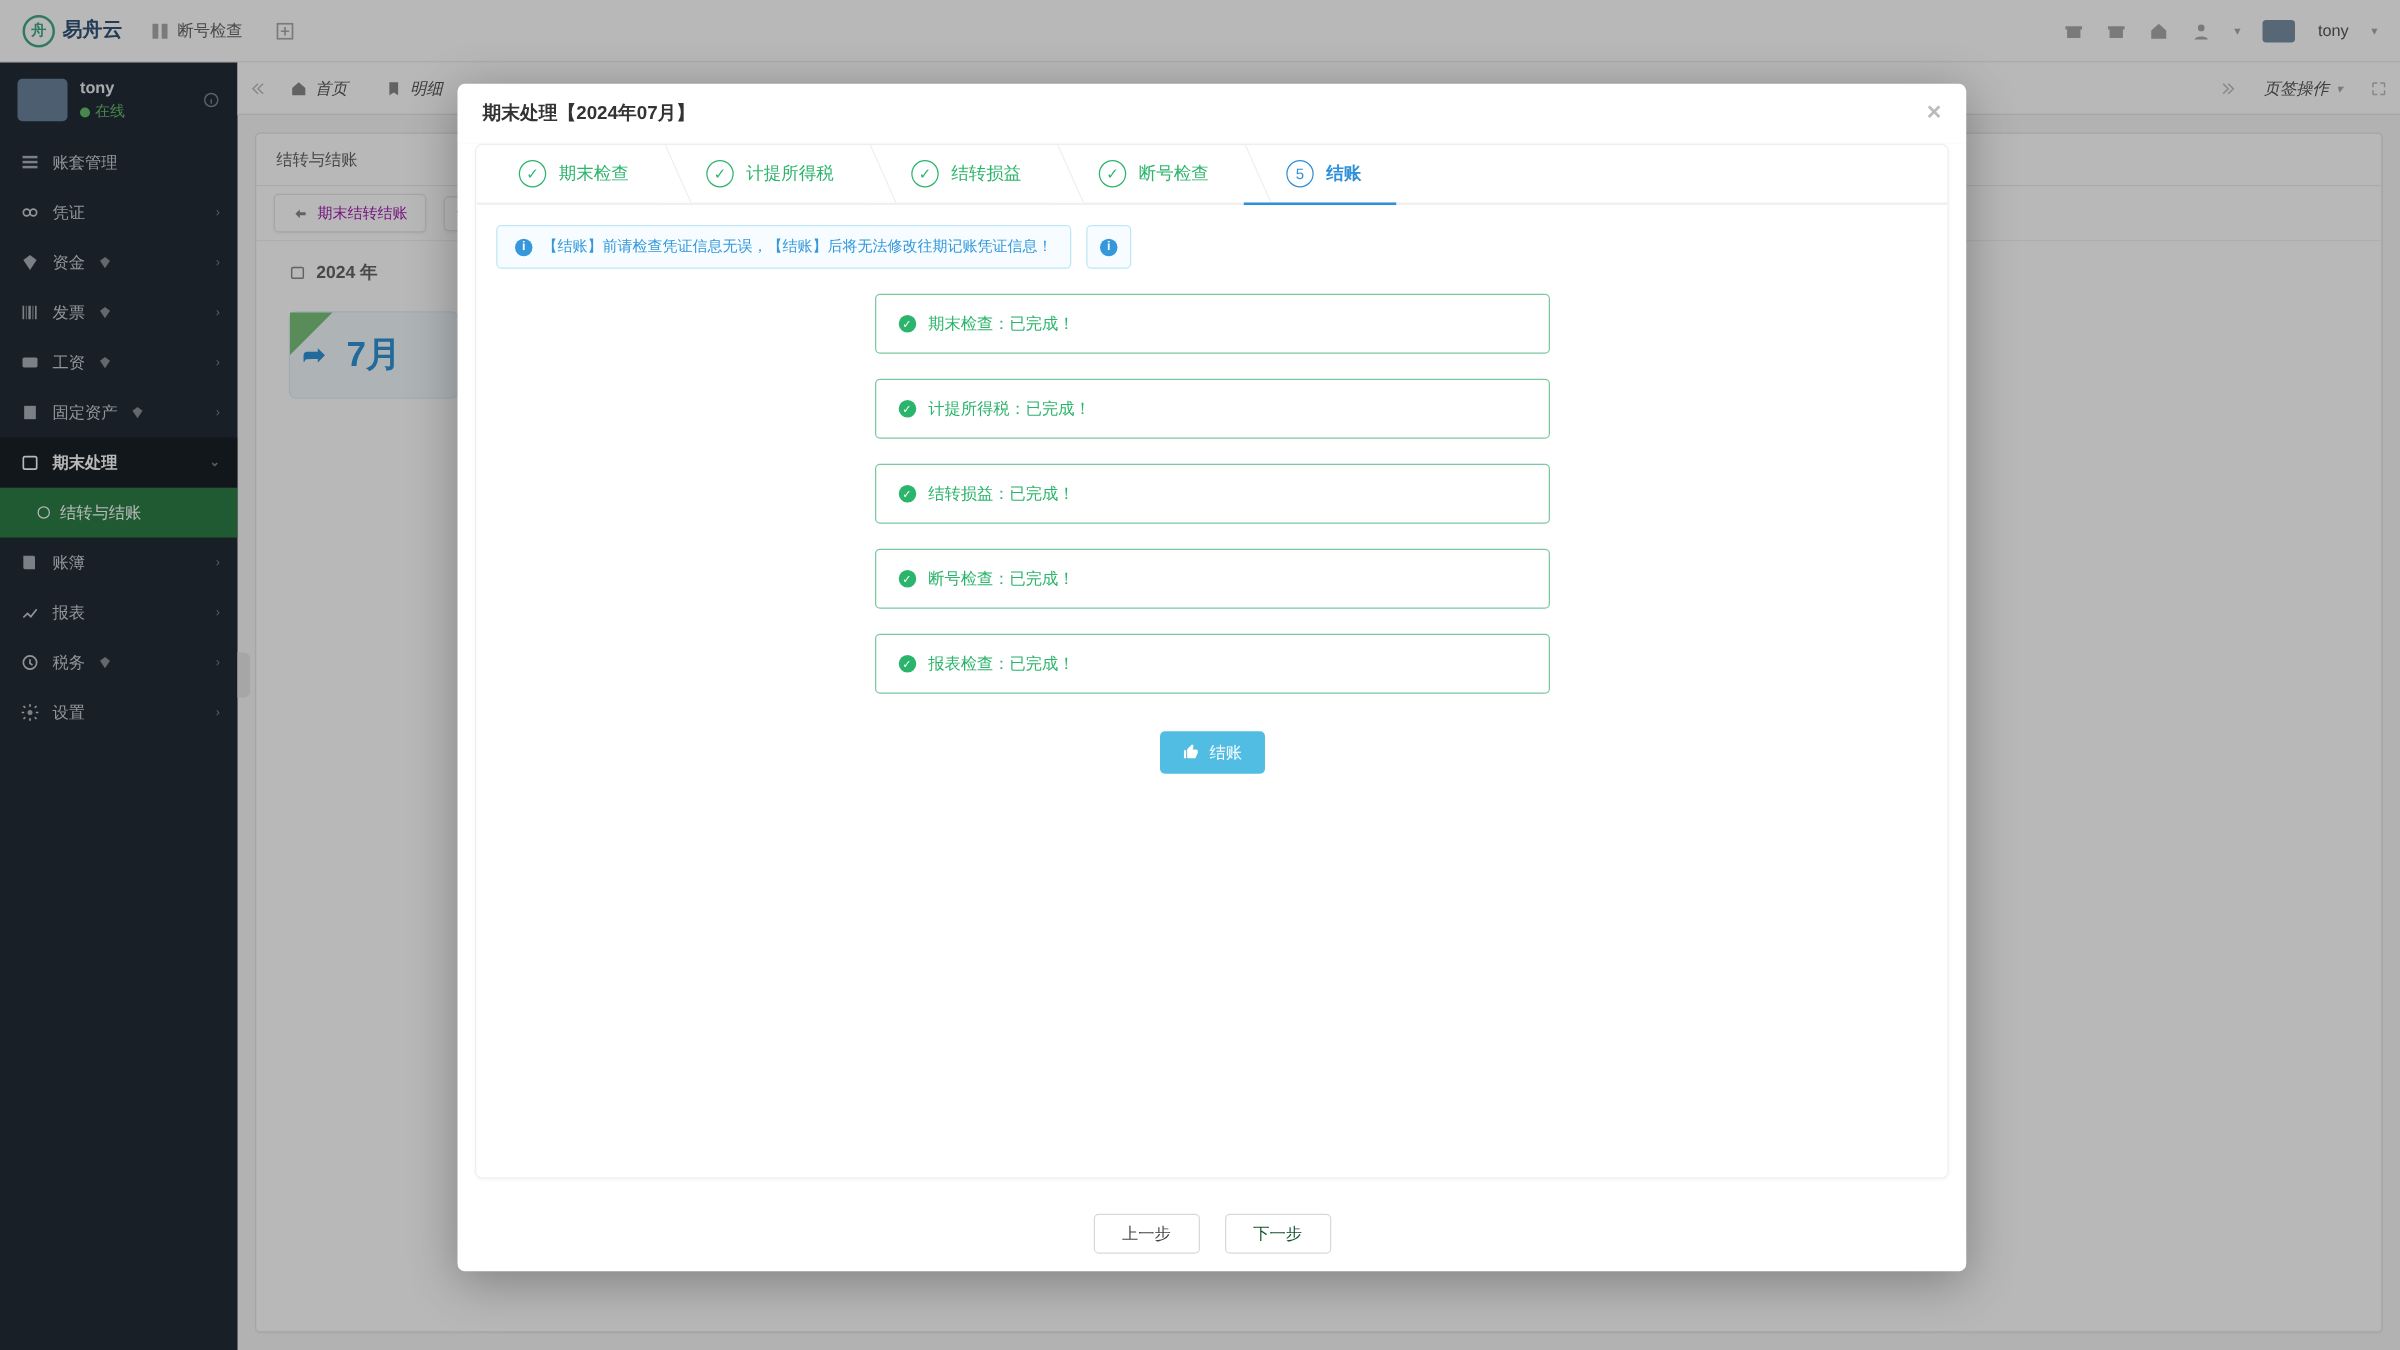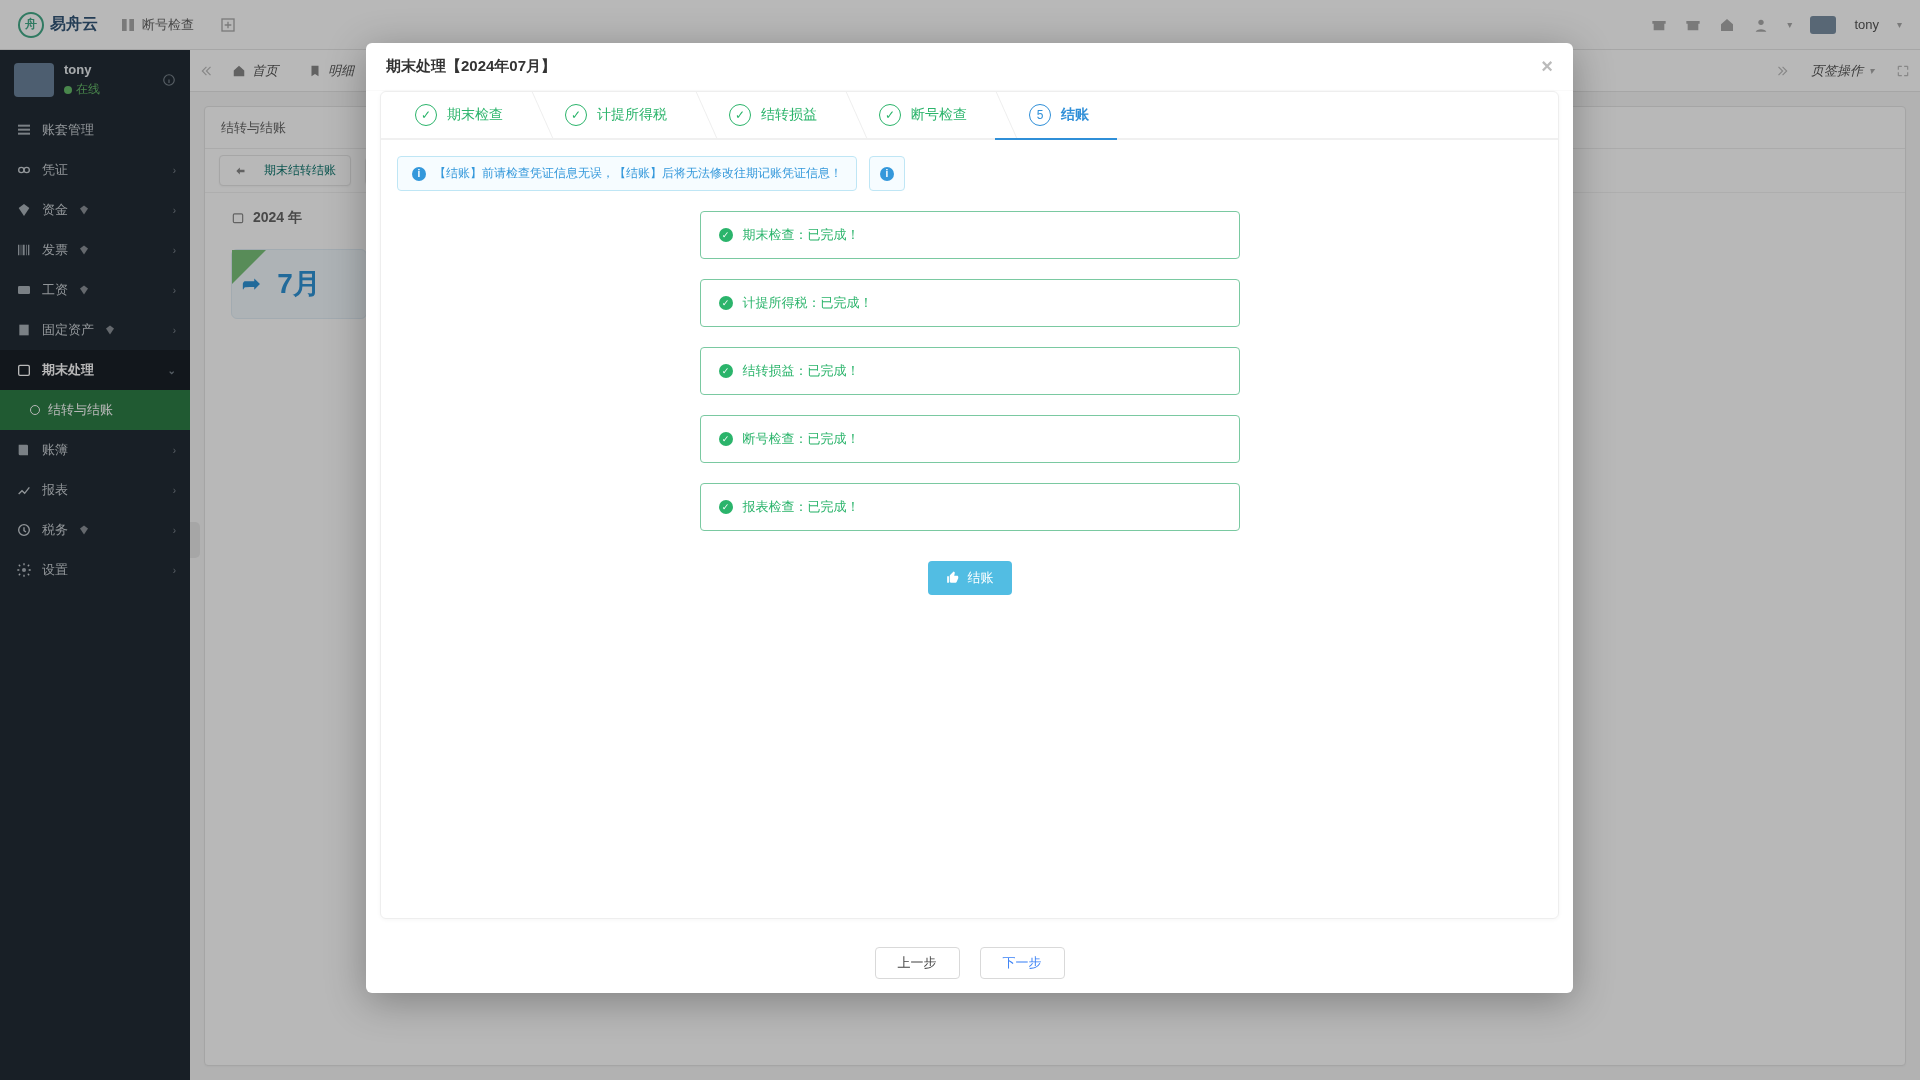--- a/index.html
+++ b/index.html
@@ -31,30 +31,30 @@
   
   .workspace { position:absolute; top:50px; left:190px; right:0; bottom:0; }
   .tabbar { height:42px; background:#fff; border-bottom:1px solid #e7e7e7; display:flex; align-items:center; padding:0 10px; gap:6px; }
   .tab { display:flex; align-items:center; gap:6px; padding:6px 12px; font-size:13px; color:#555; border-radius:3px; cursor:pointer;font-style:italic;}
   .tab .ic { width:14px; height:14px; fill:#888; }
   .tab-right { margin-left:auto; display:flex; align-items:center; gap:10px; }
   .content { position:absolute; top:42px; left:0; right:0; bottom:0; padding:14px; }
   .panel { background:#fff; border:1px solid #e5e5e5; border-radius:4px; height:100%; box-shadow:0 1px 2px rgba(0,0,0,0.03); }
   .panel-tabs { height:42px; border-bottom:1px solid #eee; display:flex; align-items:center; padding:0 16px; font-size:13px; color:#666; }
   .panel-sub { height:44px; display:flex; align-items:center; padding:0 14px; gap:14px; border-bottom:1px solid #f2f2f2;}
-  .pill { padding:6px 14px; border:1px solid #e6e6e6; background:#fff; border-radius:4px; font-size:12px; display:flex; align-items:center; gap:16px; color:#0f766e; box-shadow:0 1px 2px rgba(0,0,0,0.04);}
+  .pill { padding:6px 14px; border:1px solid #e6e6e6; background:#fff; border-radius:4px; font-size:12px; display:flex; align-items:center; gap:6px; color:#a21caf; box-shadow:0 1px 2px rgba(0,0,0,0.04);}
   .yearrow { padding:16px 26px; display:flex; align-items:center; gap:8px; color:#666; font-size:14px; font-weight:600;}
   .monthcard { margin:6px 26px; width:136px; height:70px; background:#f2f8fc; border:1px solid #e1eef6; border-radius:6px; display:flex; align-items:center; justify-content:center; color:#2e93d6; font-size:28px; font-weight:700; position:relative;}
   .monthcard::before { content:""; position:absolute; left:0; top:0; border-left:34px solid #7ac27a; border-bottom:34px solid transparent; }
   .monthcard .arrow { position:absolute; left:10px; color:#2e93d6; font-size:22px; }
   
   .nub { position:absolute; left:190px; top:50%; width:10px; height:36px; background:#e6e6e6; border-radius:0 5px 5px 0; transform:translateY(-50%); }
   
   .scrim { position:absolute; inset:0; background:rgba(0,0,0,0.28); }
-  .modal { position:absolute; left:366px; top:43px; width:1207px; height:990px; background:transparent; }
+  .modal { position:absolute; left:366px; top:67px; width:1207px; height:990px; background:transparent; }
   .modal-inner { background:#fff; border-radius:6px; box-shadow:0 8px 40px rgba(0,0,0,0.3); height:950px; display:flex; flex-direction:column; overflow:hidden; }
   .modal-head { height:48px; display:flex; align-items:center; padding:0 20px; font-size:15px; color:#333; font-weight:600; border-bottom:1px solid rgba(0,0,0,0.02);}
   .modal-head .close { margin-left:auto; color:#bbb; font-size:20px; cursor:pointer; }
   .modal-body { flex:1; padding:0 14px 14px; display:flex; }
   .card { flex:1; background:#fff; border:1px solid #eee; border-radius:6px; box-shadow:0 1px 4px rgba(0,0,0,0.04); display:flex; flex-direction:column; overflow:hidden;}
   
   .stepper { display:flex; height:48px; border-bottom:2px solid #f0f0f0; align-items:stretch; }
   .step { display:flex; align-items:center; gap:10px; padding:0 28px 0 34px; position:relative; font-size:14px; color:#888; cursor:pointer; }
   .step::after { content:""; position:absolute; right:-12px; top:0; bottom:0; width:24px; background:#fff; transform:skewX(24deg); border-right:1px solid #eee; z-index:0;}
   .step:last-child::after { display:none; }
@@ -71,21 +71,21 @@
   
   .statuswrap { padding:10px 16px; display:flex; flex-direction:column; gap:20px; align-items:center; }
   .statusc { width:540px; border:1px solid #7ac9a1; border-radius:4px; padding:14px 18px; display:flex; align-items:center; gap:10px; color:#2bb46b; font-size:13px; }
   .statusc .chk { width:14px; height:14px; border-radius:50%; background:#2bb46b; color:#fff; display:inline-flex; align-items:center; justify-content:center; font-size:9px;}
   .actionrow { padding-top:10px; }
   .btn-primary { background:#52bde3; color:#fff; border:none; border-radius:4px; padding:8px 18px; font-size:13px; display:flex; align-items:center; gap:8px; cursor:pointer;}
   .btn-primary svg { fill:#fff; width:14px; height:14px; }
   
   .modal-foot { padding:14px 0; display:flex; justify-content:center; gap:20px; }
   .btn { background:#fff; border:1px solid #d9d9d9; border-radius:4px; padding:6px 22px; font-size:13px; cursor:pointer; color:#444;}
-  .btn:disabled { color:#3b82f6; cursor:not-allowed; }
+  .btn:disabled { color:#14532d; cursor:not-allowed; }
   
   svg.i { width:14px; height:14px; fill:currentColor; }
 </style>
 </head>
 <body>
 
 <div class="topbar">
   <div class="logo">
     <span class="logo-disc">舟</span>
     <span>易舟云</span>

